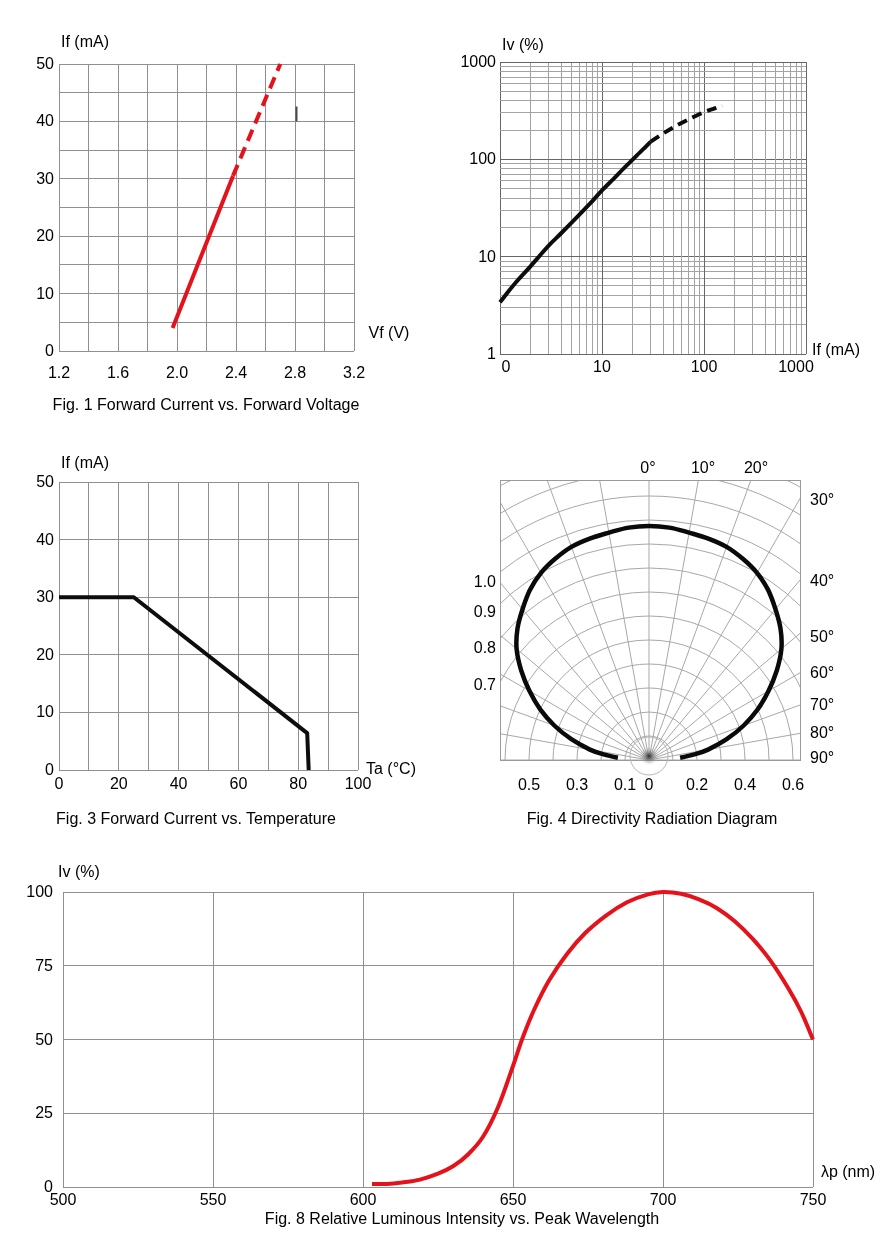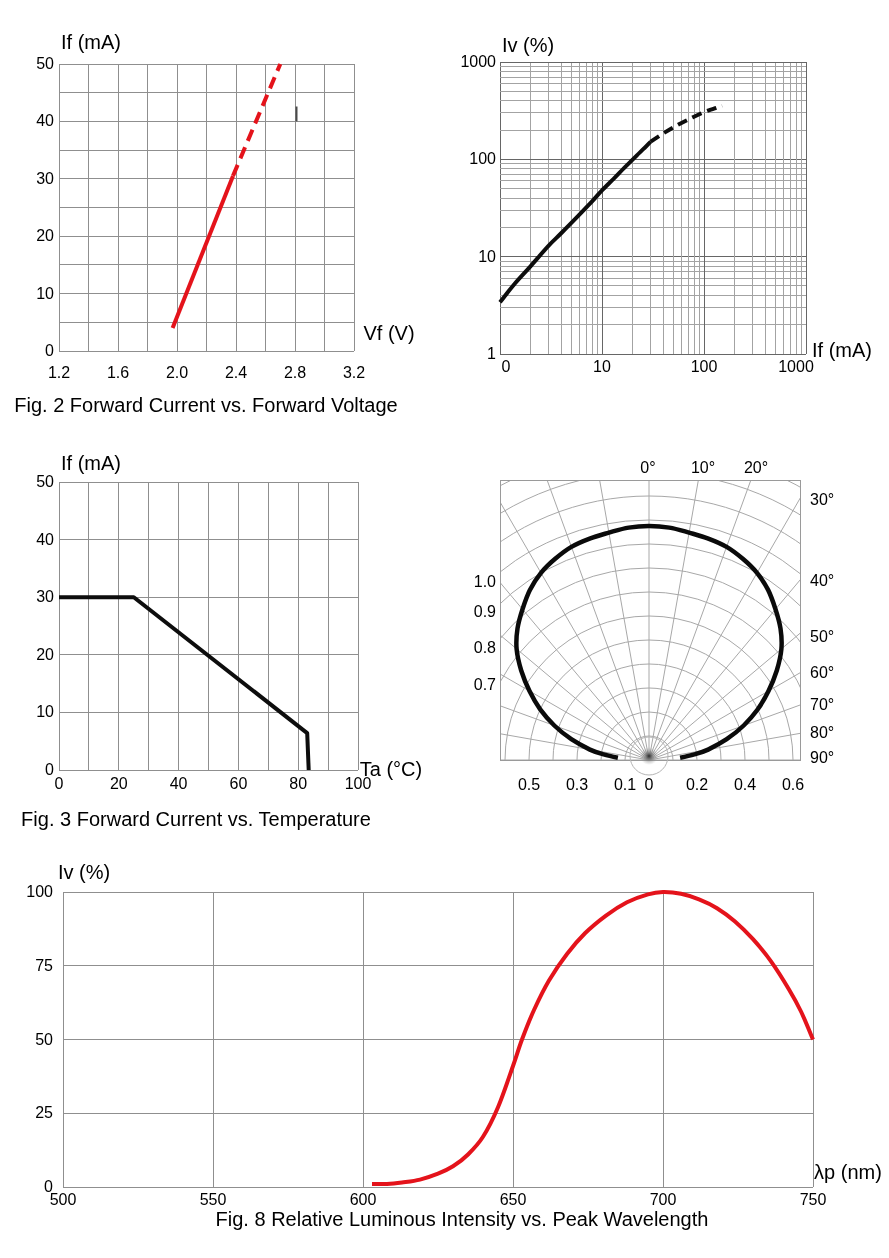--- a/index.html
+++ b/index.html
@@ -1,19 +1,19 @@
 <!DOCTYPE html>
 <html><head>
 <meta charset="utf-8">
 <style>
   html,body{margin:0;padding:0;background:#fff;width:889px;height:1258px}
   .page{position:absolute;left:0;top:0;width:889px;height:1258px;background:#fff;overflow:hidden}
   #charts{position:absolute;left:0;top:0}
   #charts text{font-family:"Liberation Sans",sans-serif;font-size:16px;fill:#000}
-  .t{position:absolute;font-family:"Liberation Sans",sans-serif;font-size:20px;line-height:18px;color:#000;white-space:nowrap}
+  .t{position:absolute;font-family:"Liberation Sans",sans-serif;font-size:16px;line-height:18px;color:#000;white-space:nowrap}
   .ctr{transform:translateX(-50%)}
   #f1y{left:61px;top:33px}
   #f1x{left:389px;top:324px}
   #f1c{left:206px;top:396px}
   #f2y{left:502px;top:36px}
   #f2x{left:812px;top:341px}
   #f2c{left:645px;top:396px}
   #f3y{left:61px;top:454px}
   #f3x{left:391px;top:760px}
   #f3c{left:196px;top:810px}
@@ -277,26 +277,27 @@
         <text x="53" y="897" text-anchor="end">100</text>
         <text x="53" y="970.75" text-anchor="end">75</text>
         <text x="53" y="1044.5" text-anchor="end">50</text>
         <text x="53" y="1118.25" text-anchor="end">25</text>
         <text x="53" y="1192" text-anchor="end">0</text>
       </g>
     </svg>
 
   <div class="t" id="f1y">If (mA)</div>
   <div class="t ctr" id="f1x">Vf (V)</div>
-  <div class="t ctr" id="f1c">Fig. 2 Forward Current vs. Forward Voltage</div>
+  <div class="t ctr" id="f1c">Fig. 1 Forward Current vs. Forward Voltage</div>
 
   <div class="t" id="f2y">Iv (%)</div>
   <div class="t" id="f2x">If (mA)</div>
 
   <div class="t" id="f3y">If (mA)</div>
   <div class="t ctr" id="f3x">Ta (°C)</div>
   <div class="t ctr" id="f3c">Fig. 3 Forward Current vs. Temperature</div>
 
+  <div class="t ctr" id="f4c">Fig. 4 Directivity Radiation Diagram</div>
 
   <div class="t" id="f5y">Iv (%)</div>
   <div class="t ctr" id="f5x">λp (nm)</div>
   <div class="t ctr" id="f5c">Fig. 8 Relative Luminous Intensity vs. Peak Wavelength</div>
 </div>
 
 </body></html>

